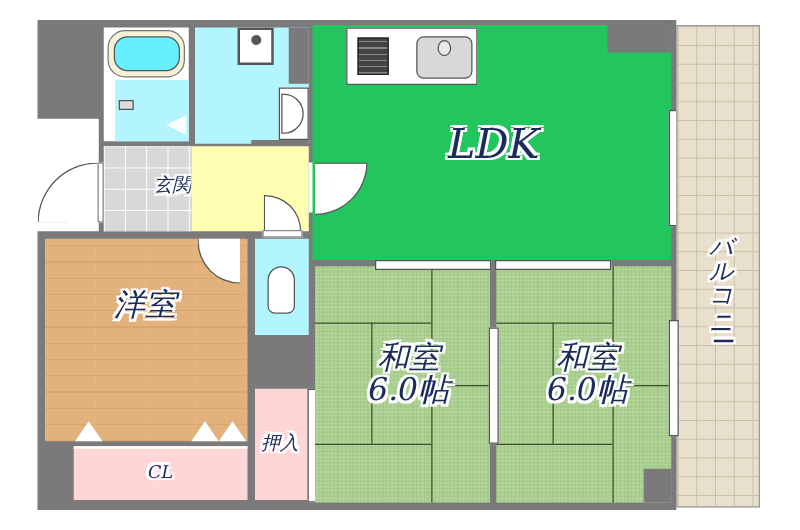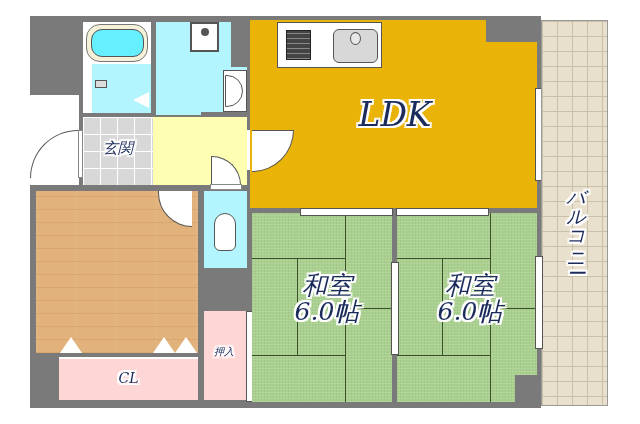--- a/index.html
+++ b/index.html
@@ -44,32 +44,32 @@
     <div class="abs" style="left:9px;top:4px;width:8px;height:8px;border-radius:50%;background:#555;"></div>
   </div>
   <div class="abs" style="left:75px;top:0;width:16px;height:45px;background:#7a7a7a;"></div>
   <div class="abs" style="left:67px;top:48px;width:24px;height:42px;background:#fff;border:1px solid #555;">
     <div class="abs" style="left:1px;top:4px;width:18px;height:32px;border:1px solid #555;border-radius:0 18px 18px 0;"></div>
   </div>
   <div class="abs" style="left:45px;top:90px;width:46px;height:4px;background:#7a7a7a;"></div>
 </div>
 
 <div class="abs tile" style="left:83px;top:117px;width:70px;height:68px;">
-  <div class="label" style="left:0;top:24px;width:70px;font-size:15px;">玄関</div>
+  <div class="label" style="left:0;top:24px;width:70px;font-size:15px;text-align:right;">玄関</div>
 </div>
 
 <div class="abs" style="left:30px;top:130px;width:48px;height:48px;border:1px solid #555;border-bottom:none;border-right:none;border-radius:48px 0 0 0;background:#fff;"></div>
 <div class="abs" style="left:78px;top:130px;width:5px;height:48px;background:#fff;border:1px solid #888;"></div>
 
 <div class="abs" style="left:153px;top:117px;width:94px;height:68px;background:#ffffb3;">
   <div class="abs" style="left:58px;top:39px;width:30px;height:29px;background:#fff;border:1px solid #555;border-bottom:none;border-left:1px solid #555;border-radius:0 30px 0 0;"></div>
 </div>
 <div class="abs" style="left:247px;top:130px;width:4px;height:40px;background:#fff;"></div>
 
-<div class="abs" style="left:250px;top:20px;width:287px;height:188px;background:#eab308;">
+<div class="abs" style="left:250px;top:20px;width:287px;height:188px;background:#22c55e;">
   <div class="abs" style="left:236px;top:-4px;width:51px;height:26px;background:#7a7a7a;"></div>
   <div class="abs" style="left:27px;top:2px;width:105px;height:46px;background:#fff;border:1px solid #555;">
     <div class="abs" style="left:8px;top:7px;width:25px;height:30px;background:#444;border:1px solid #222;
       background-image:repeating-linear-gradient(0deg,#888 0 1px,transparent 1px 5px);"></div>
     <div class="abs" style="left:55px;top:6px;width:45px;height:34px;background:#d8d8d8;border:1px solid #555;border-radius:6px;">
       <div class="abs" style="left:16px;top:2px;width:11px;height:13px;border:1px solid #555;border-radius:50%;background:#e8e8e8;"></div>
     </div>
   </div>
   <div class="abs" style="left:2px;top:110px;width:42px;height:42px;background:#fff;border:1px solid #555;border-left:none;border-bottom:1px solid #555;border-radius:0 42px 0 0;transform:scaleY(-1);"></div>
   <div class="label" style="left:60px;top:78px;width:170px;font-size:33px;">
@@ -79,37 +79,38 @@
 
 <div class="sash" style="left:535px;top:88px;width:6px;height:91px;"></div>
 
 <div class="abs balcony" style="left:541px;top:20px;width:67px;height:386px;border:1px solid #999;">
   <div class="label" style="left:22px;top:155px;width:22px;font-size:19px;writing-mode:vertical-rl;">バルコニー</div>
 </div>
 
 <div class="abs wood" style="left:36px;top:191px;width:162px;height:162px;">
   <div class="abs" style="left:122px;top:0;width:34px;height:36px;background:#fff;border:1px solid #555;border-top:none;border-right:none;border-radius:0 0 0 36px;"></div>
   <div class="label" style="left:30px;top:40px;width:100px;font-size:25px;">
+    <div>洋室</div>
   </div>
   <div class="abs" style="left:24px;top:146px;width:0;height:0;border-left:11px solid transparent;border-right:11px solid transparent;border-bottom:16px solid #fff;"></div>
   <div class="abs" style="left:117px;top:146px;width:0;height:0;border-left:11px solid transparent;border-right:11px solid transparent;border-bottom:16px solid #fff;"></div>
   <div class="abs" style="left:139px;top:146px;width:0;height:0;border-left:11px solid transparent;border-right:11px solid transparent;border-bottom:16px solid #fff;"></div>
 </div>
 
 <div class="abs" style="left:59px;top:357px;width:139px;height:43px;background:#ffd6d6;border-top:2px solid #fff;">
   <div class="label" style="left:0;top:12px;width:139px;font-size:14px;">CL</div>
 </div>
 
 <div class="abs" style="left:204px;top:191px;width:43px;height:77px;background:#b3f5ff;">
   <div class="abs" style="left:10px;top:22px;width:22px;height:38px;background:#fff;border:1px solid #555;border-radius:11px 11px 6px 6px;"></div>
 </div>
 <div class="abs" style="left:210px;top:184px;width:32px;height:6px;background:#fff;border:1px solid #888;"></div>
 
 <div class="abs" style="left:204px;top:311px;width:42px;height:89px;background:#ffd6d6;">
-  <div class="label" style="left:0;top:36px;width:40px;font-size:10px;">押入</div>
+  <div class="label" style="left:0;top:36px;width:40px;font-size:15px;">押入</div>
 </div>
 <div class="sash" style="left:246px;top:311px;width:6px;height:89px;"></div>
 
 <div class="abs tatami" style="left:252px;top:213px;width:140px;height:189px;">
   <div class="tline" style="left:93px;top:0;width:1px;height:189px;"></div>
   <div class="tline" style="left:0;top:45px;width:93px;height:1px;"></div>
   <div class="tline" style="left:45px;top:45px;width:1px;height:97px;"></div>
   <div class="tline" style="left:0;top:142px;width:93px;height:1px;"></div>
   <div class="tline" style="left:93px;top:95px;width:47px;height:1px;"></div>
   <div class="label" style="left:20px;top:60px;width:110px;font-size:25px;">

